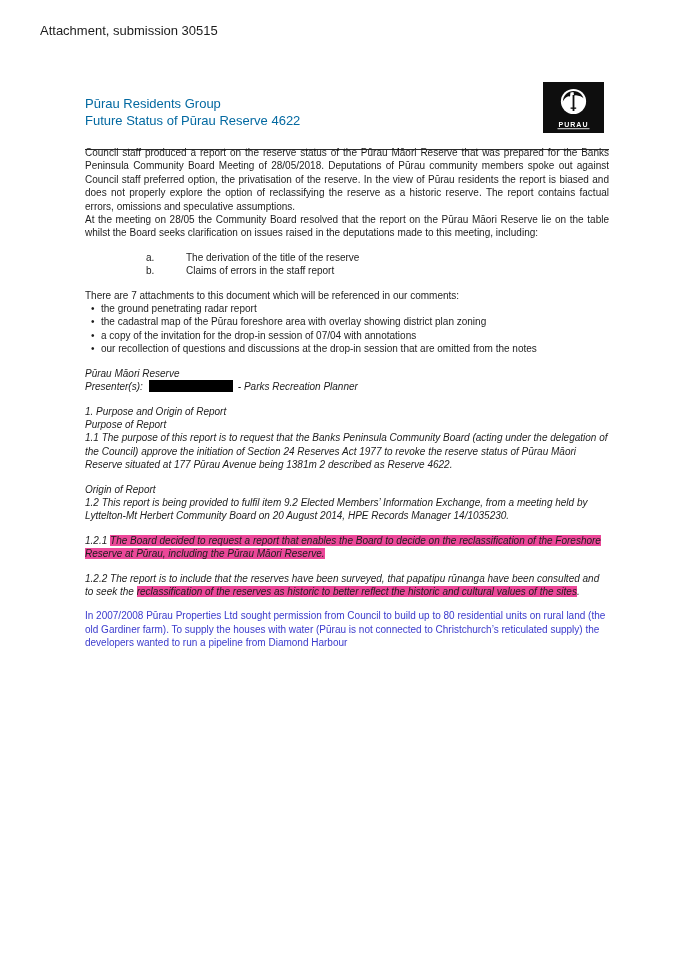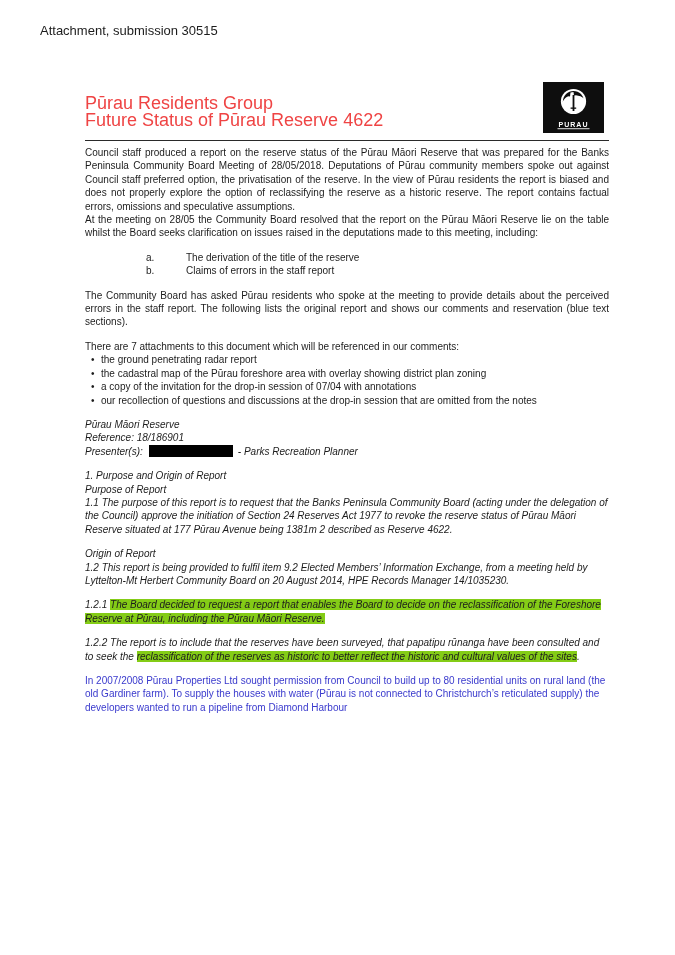--- a/index.html
+++ b/index.html
@@ -8,22 +8,22 @@
     position:relative; width:675px; height:799px; background:#ffffff;
     font-family:"Liberation Sans","DejaVu Sans",sans-serif;
     color:#1c1c1c; overflow:hidden;
   }
   .attachment-note {
     position:absolute; left:40px; top:23px;
     font-size:13px; color:#1c1c1c;
   }
   .doc-header {
     position:absolute; left:85px; top:95px; width:524px;
-    font-size:18px; line-height:17px; color:#ef4444;
-    border-bottom:1.6px solid #2a2a2a; padding-bottom:11px;
+    font-size:13px; line-height:17px; color:#0369a1;
+    border-bottom:1.6px solid #2a2a2a; padding-bottom:20px;
   }
   .logo {
     position:absolute; left:543px; top:82px; width:61px; height:51px;
   }
   .doc-body {
     position:absolute; left:85px; top:146px; width:524px;
     font-size:10px; line-height:13.4px; color:#1c1c1c;
   }
   .just { text-align:justify; }
   .gap { margin-top:11px; }
@@ -31,21 +31,21 @@
   .ab-row { display:flex; }
   .ab-marker { width:40px; margin-left:61px; flex:none; }
   .bullets .b-row { display:flex; padding-left:6px; }
   .b-marker { width:10px; flex:none; }
   .b-text { flex:1; text-align:justify; }
   .ital { font-style:italic; }
   .redact {
     display:inline-block; width:84px; height:12px; background:#000;
     vertical-align:-2px; margin:0 5px 0 6px;
   }
-  .hl { background:#84cc16; }
+  .hl { background:#ec4899; }
   .blue { color:#3a3acd; }
   .footer {
     position:absolute; left:85px; top:827px; width:524px;
     border-top:1px solid #4a4a4a; padding-top:9px;
     font-size:10.5px; color:#1c1c1c; display:flex;
   }
   .footer .f-left  { flex:1.4; text-align:left; }
   .footer .f-center{ flex:1;   text-align:center;font-family:Liberation Serif, serif; }
   .footer .f-right { flex:1;   text-align:left; }
 </style>
@@ -87,21 +87,20 @@
       <div class="ab-row">
         <span class="ab-marker">a.</span>
         <span>The derivation of the title of the reserve</span>
       </div>
       <div class="ab-row">
         <span class="ab-marker">b.</span>
         <span>Claims of errors in the staff report</span>
       </div>
     </div>
 
-    <p class="just gap">The Community Board has asked Pūrau residents who spoke at the meeting to provide details about the perceived errors in the staff report. The following lists the original report and shows our comments and reservation (blue text sections).</p>
 
     <p class="gap">There are 7 attachments to this document which will be referenced in our comments:</p>
     <div class="bullets">
       <div class="b-row">
         <span class="b-marker">•</span>
         <span class="b-text">the ground penetrating radar report</span>
       </div>
       <div class="b-row">
         <span class="b-marker">•</span>
         <span class="b-text">the cadastral map of the Pūrau foreshore area with overlay showing district plan zoning</span>
@@ -111,21 +110,20 @@
         <span class="b-text">a copy of the invitation for the drop-in session of 07/04 with annotations</span>
       </div>
       <div class="b-row">
         <span class="b-marker">•</span>
         <span class="b-text">our recollection of questions and discussions at the drop-in session that are omitted from the notes</span>
       </div>
     </div>
 
     <div class="ital gap">
       <div>Pūrau Māori Reserve</div>
-      <div>Reference: 18/186901</div>
       <div>
         <span>Presenter(s):</span><span class="redact"></span><span>- Parks Recreation Planner</span>
       </div>
     </div>
 
     <div class="ital gap">
       <div>1. Purpose and Origin of Report</div>
       <div>Purpose of Report</div>
       <div>1.1 The purpose of this report is to request that the Banks Peninsula Community Board (acting under the delegation of the Council) approve the initiation of Section 24 Reserves Act 1977 to revoke the reserve status of Pūrau Māori Reserve situated at 177 Pūrau Avenue being 1381m 2 described as Reserve 4622.</div>
     </div>

